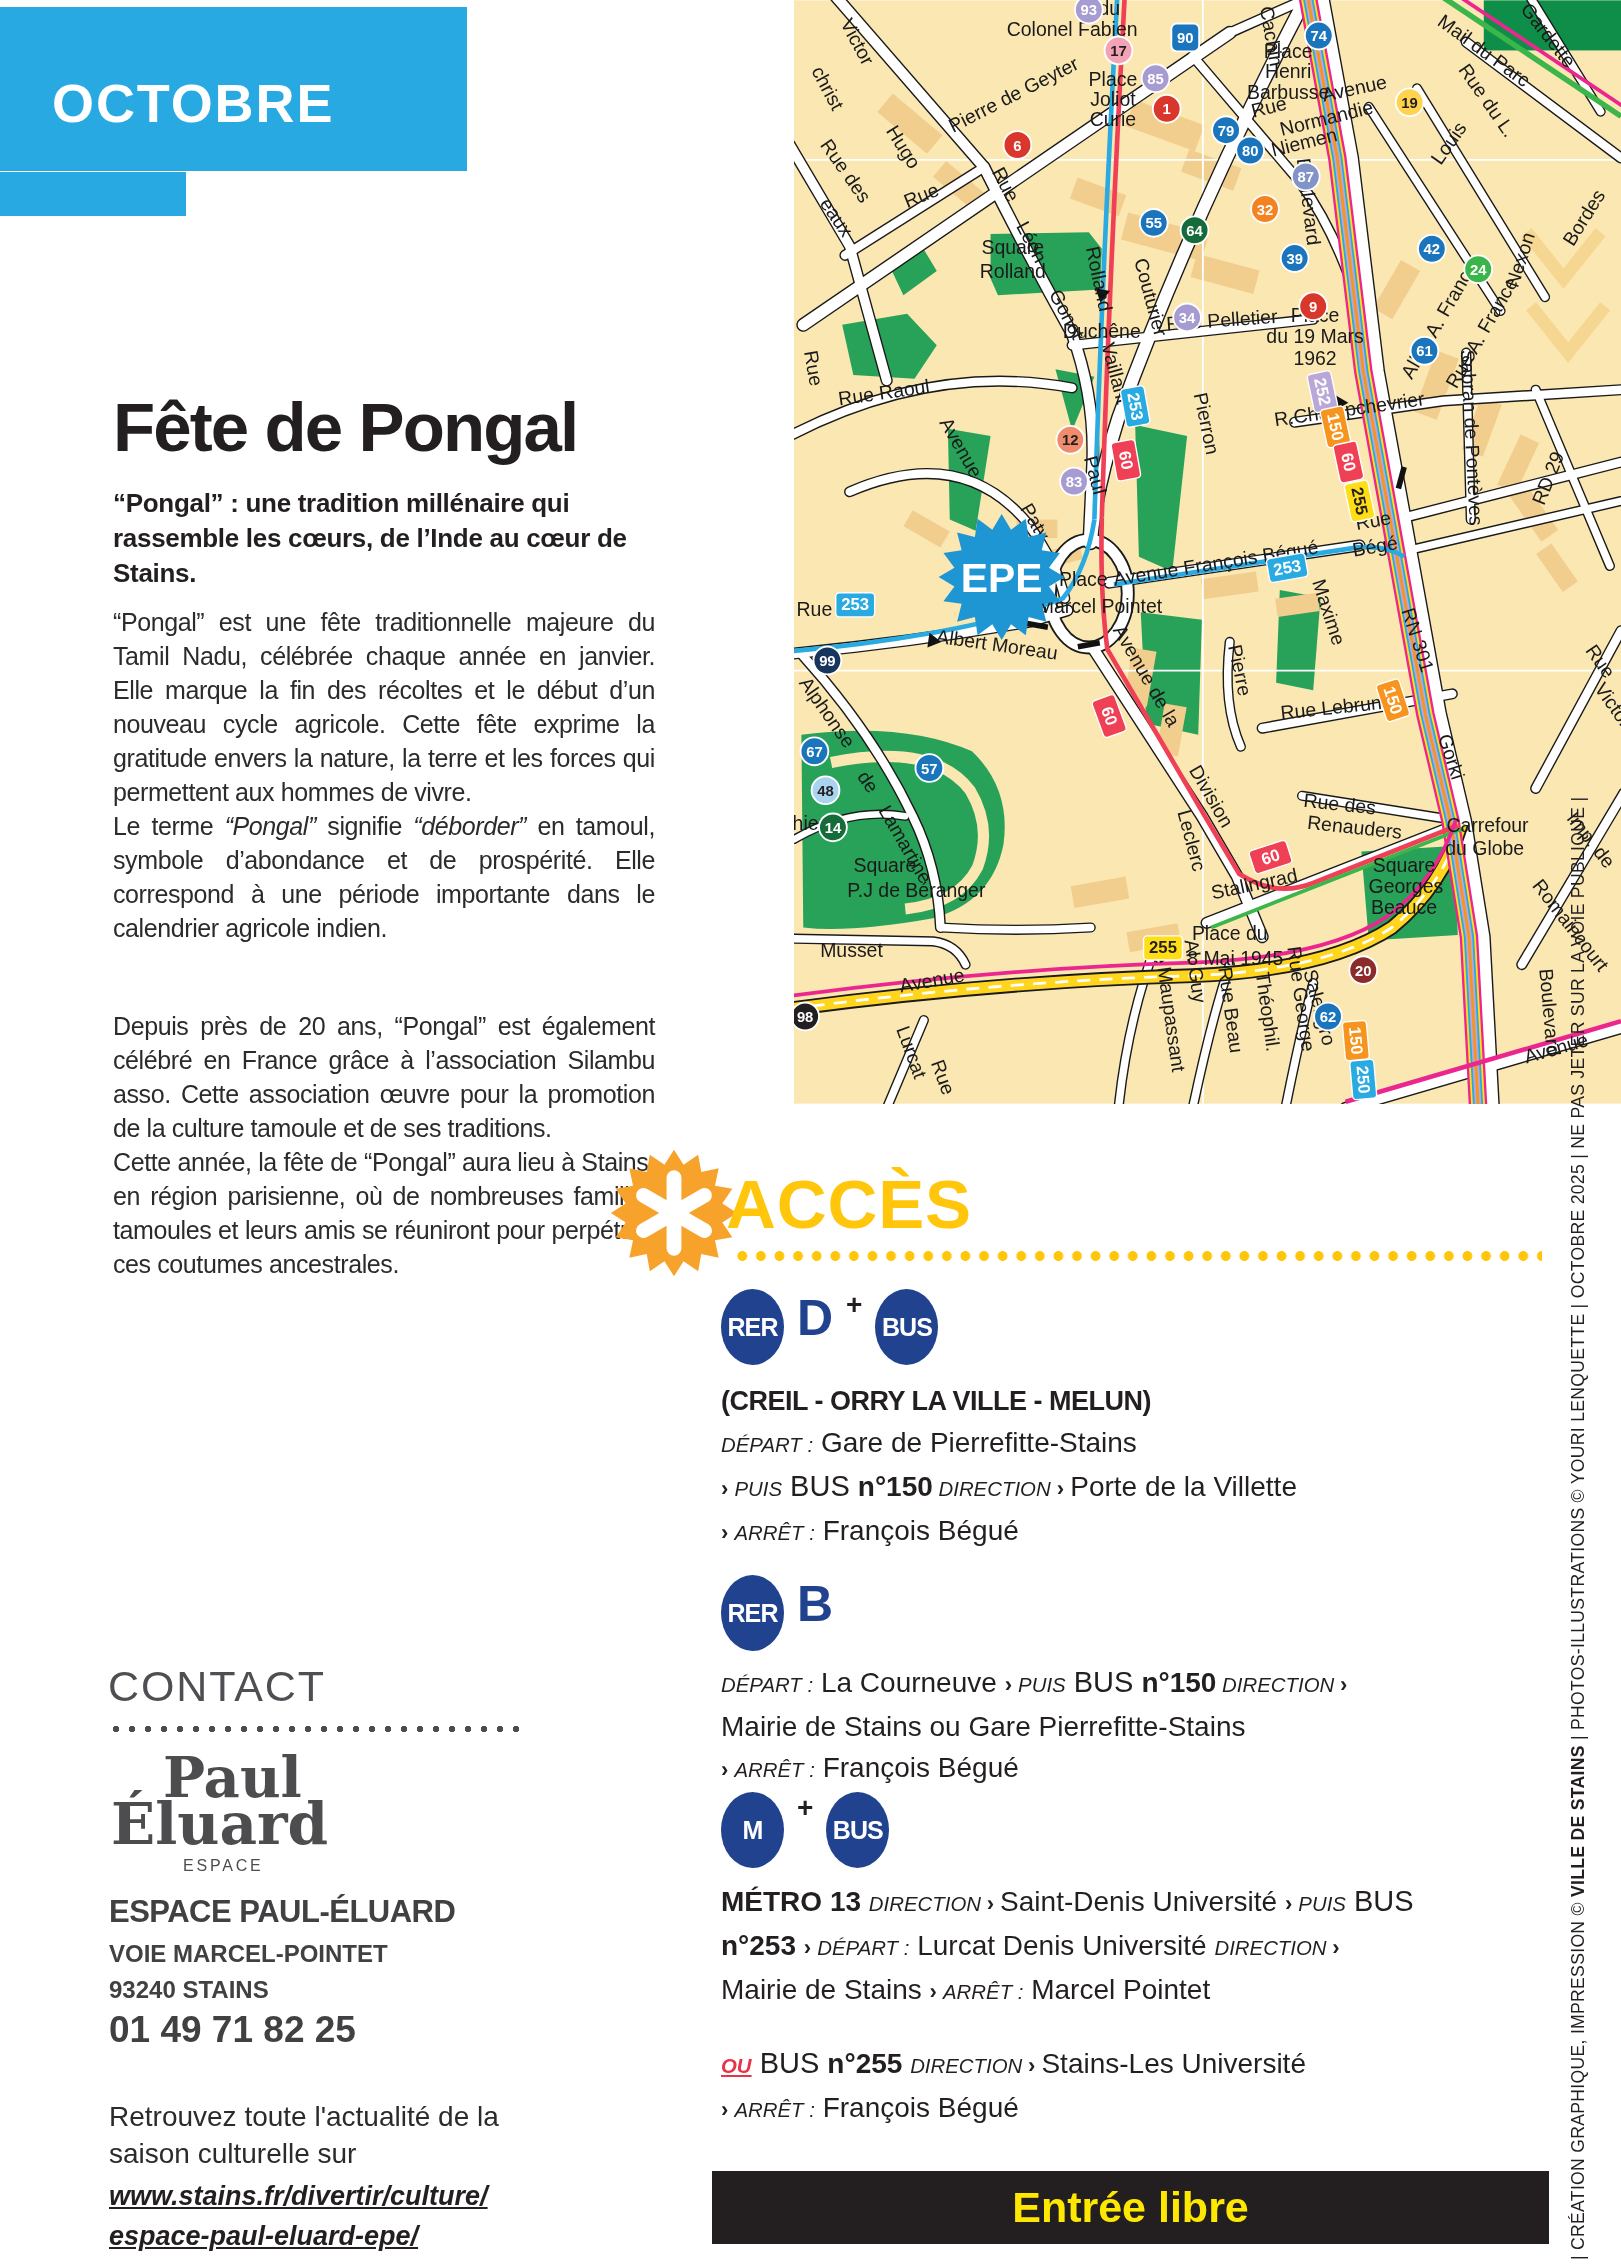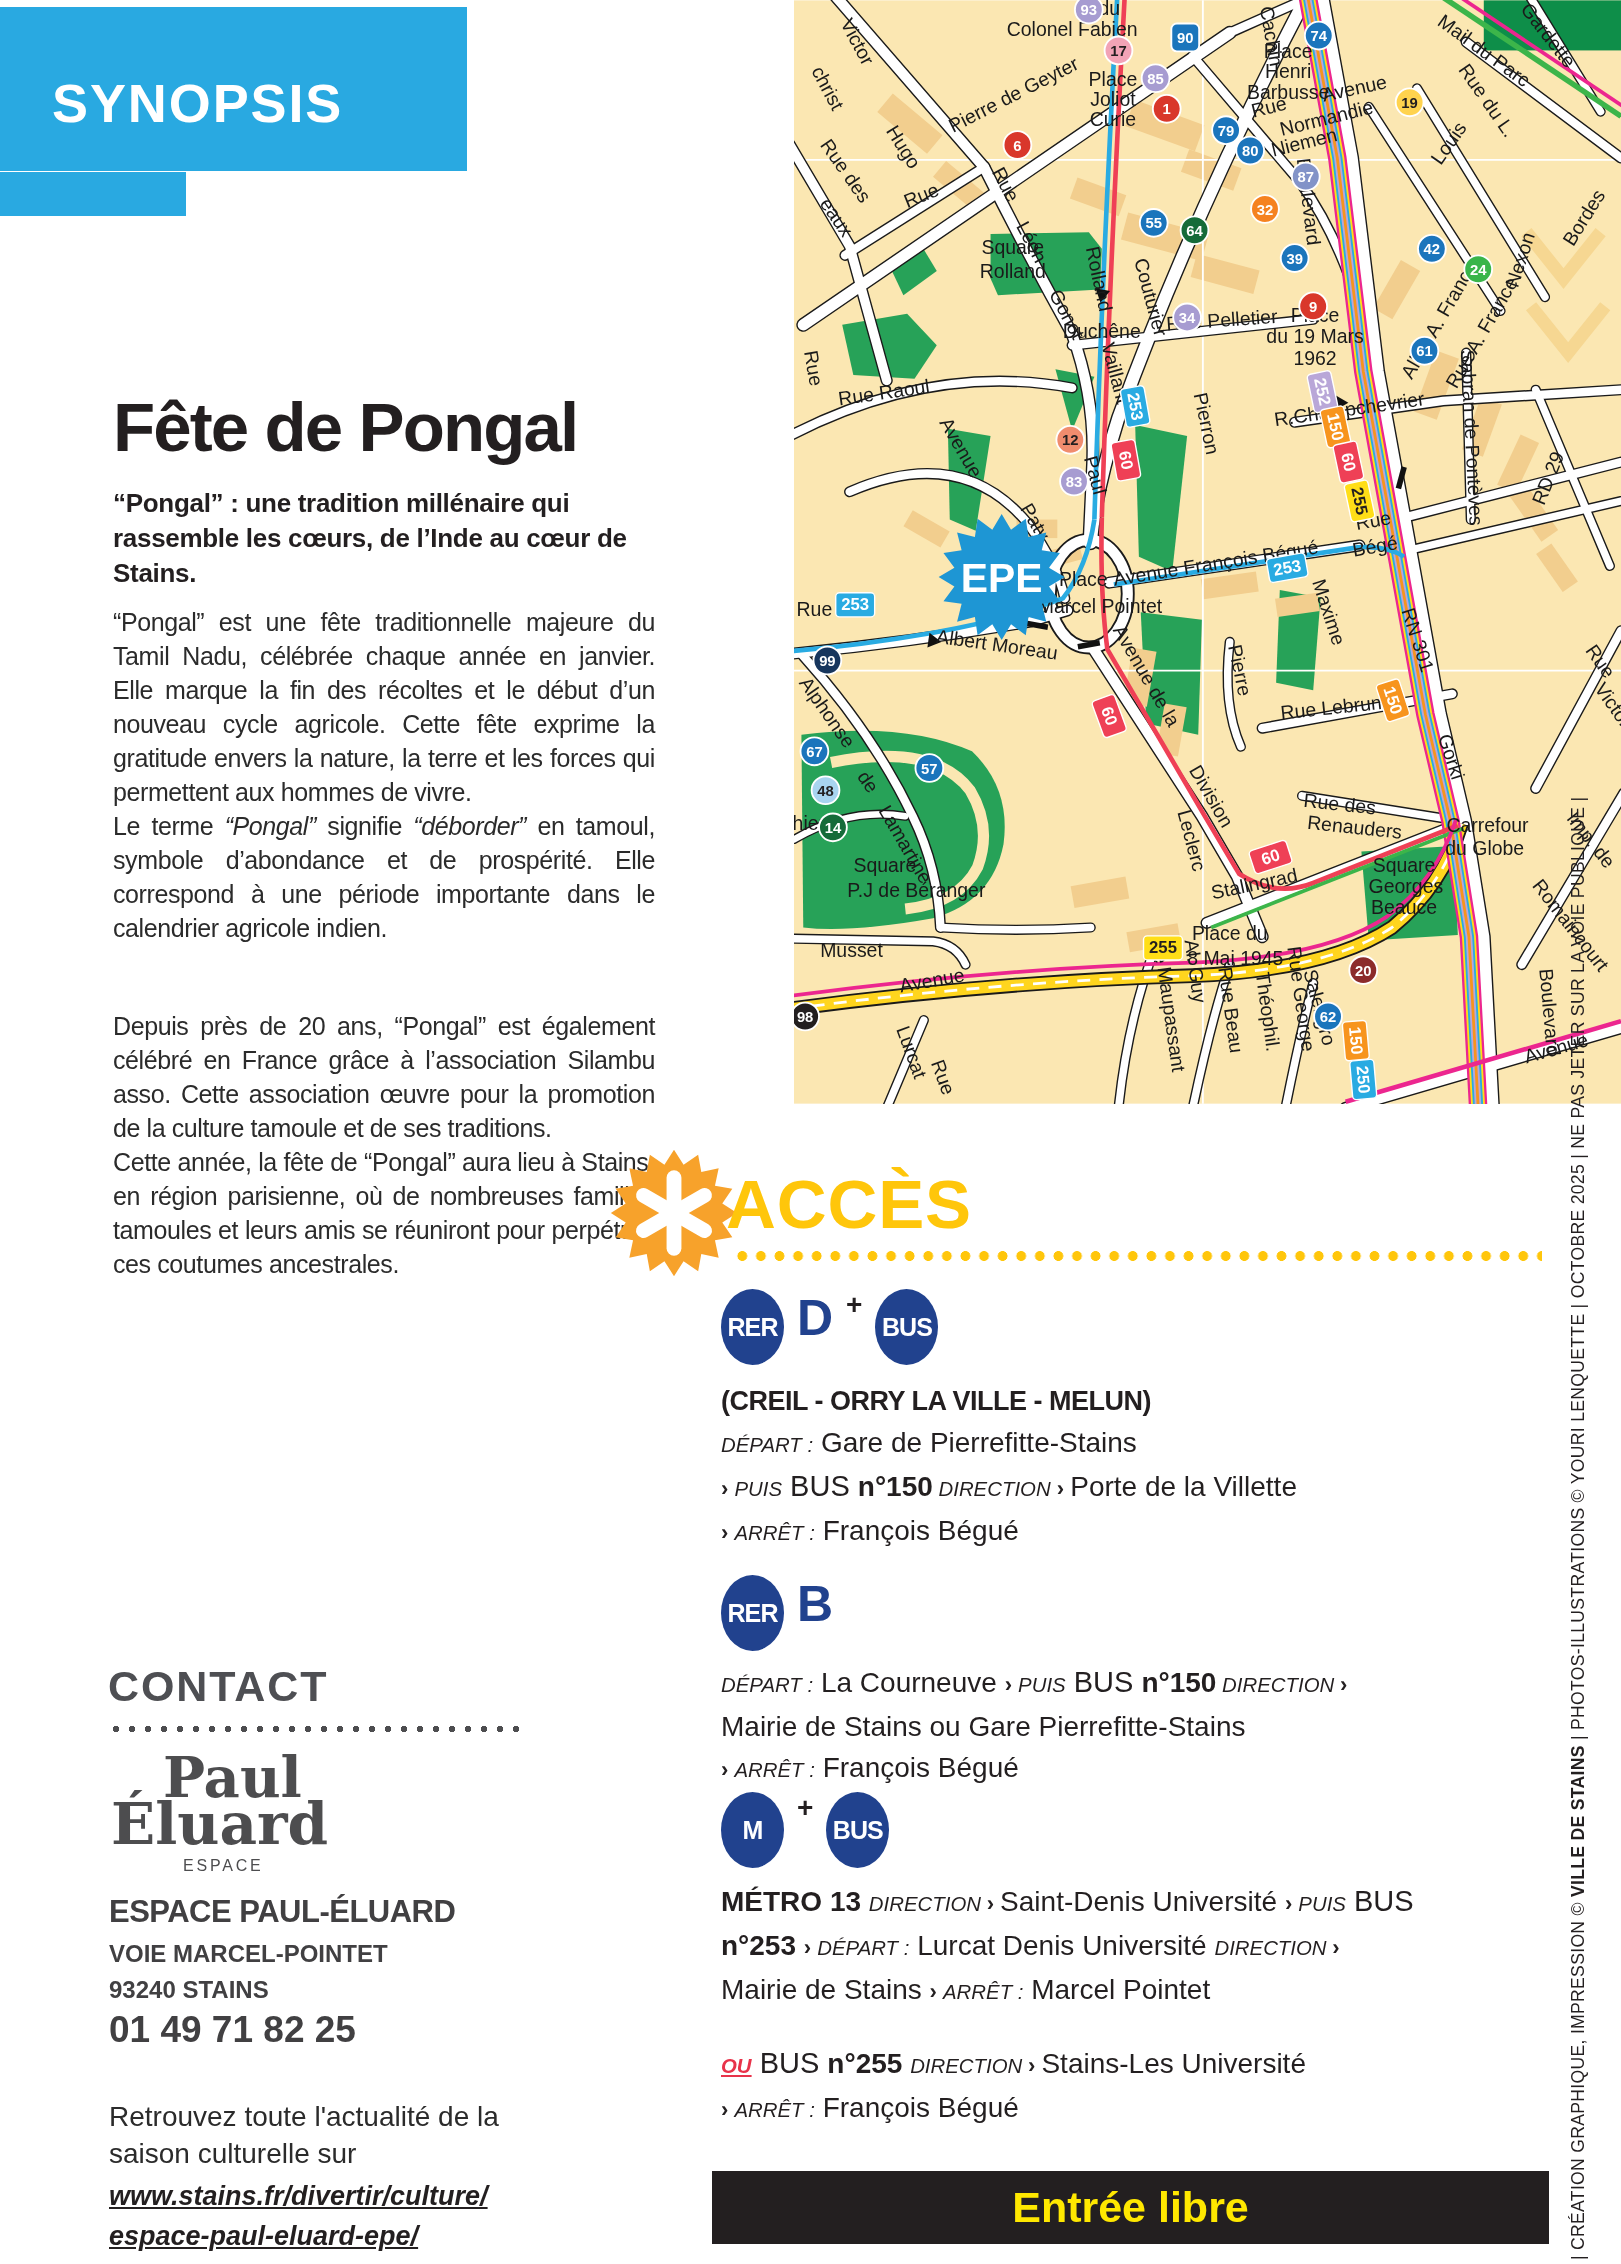--- a/index.html
+++ b/index.html
@@ -10,21 +10,21 @@
   
   .banner{background:#29A9E1;}
   .banner-text{color:#fff;font-weight:bold;font-size:54px;letter-spacing:1.9px;}
 
   
   .title{font-weight:bold;font-size:69px;letter-spacing:-1.9px;color:#231F20;}
   .intro{font-weight:bold;font-size:26px;line-height:35px;width:557px;color:#231F20;letter-spacing:-0.3px;}
   .para{font-size:25px;line-height:34px;width:542px;text-align:justify;color:#2B2B2B;
         letter-spacing:-0.4px;}
   .para .sg-em{font-style:italic;}
-  .contact-h{font-size:43px;letter-spacing:1.9px;color:#4E4F53;font-weight:bold;}
+  .contact-h{font-size:43px;letter-spacing:1.9px;color:#4E4F53;}
   .dotline{background-image:radial-gradient(circle,#4D4D4F 3px,transparent 3.5px);
            background-size:16px 8.3px;background-repeat:repeat-x;height:8.3px;}
   .logo{width:204px;height:148px;color:#4D4D4F;font-family:"DejaVu Serif","Liberation Serif",serif;}
   .logo span{position:absolute;line-height:1;}
   .lg-paul{left:52px;top:0;font-size:56px;font-weight:bold;}
   .lg-eluard{left:0;top:46px;font-size:58px;font-weight:bold;}
   .lg-espace{left:72px;top:109px;font-size:16px;letter-spacing:2.8px;font-family:"Liberation Sans",sans-serif;}
   .org1{font-size:31px;font-weight:bold;color:#414042;letter-spacing:-0.5px;}
   .org2{font-size:24px;font-weight:bold;color:#414042;}
   .phone{font-size:37px;font-weight:bold;color:#414042;}
@@ -62,21 +62,21 @@
   #map-svg text{font-family:"Liberation Sans",sans-serif;}
   .mlab{font-size:21px;fill:#1A1A1A;}
 </style>
 </head>
 <body>
 
 <div id="page">
 
   <div class="abs banner" style="left:0;top:7.4px;width:467px;height:164px;"></div>
   <div class="abs banner" style="left:0;top:172px;width:186px;height:44px;"></div>
-  <div class="abs banner-text" style="left:52px;top:72px;">SYNOPSIS</div>
+  <div class="abs banner-text" style="left:52px;top:72px;">OCTOBRE</div>
 
   <div class="abs title" style="left:113px;top:388px;">Fête de Pongal</div>
   <div class="abs intro" style="left:113px;top:486px;">“Pongal” : une tradition millénaire qui rassemble les cœurs, de l’Inde au cœur de Stains.</div>
   <div class="abs para" style="left:113px;top:605px;">
     <div><span class="sg-n">“Pongal” est une fête traditionnelle majeure du Tamil Nadu, célébrée chaque année en janvier. Elle marque la fin des récoltes et le début d’un nouveau cycle agricole. Cette fête exprime la gratitude envers la nature, la terre et les forces qui permettent aux hommes de vivre.</span></div>
     <div><span class="sg-n">Le terme </span><span class="sg-em">“Pongal”</span><span class="sg-n"> signifie </span><span class="sg-em">“déborder”</span><span class="sg-n"> en tamoul, symbole d’abondance et de prospérité. Elle correspond à une période importante dans le calendrier agricole indien.</span></div>
   </div>
   <div class="abs para" style="left:113px;top:1009px;">
     <div><span class="sg-n">Depuis près de 20 ans, “Pongal” est également célébré en France grâce à l’association Silambu asso. Cette association œuvre pour la promotion de la culture tamoule et de ses traditions.</span></div>
     <div><span class="sg-n">Cette année, la fête de “Pongal” aura lieu à Stains, en région parisienne, où de nombreuses familles tamoules et leurs amis se réuniront pour perpétuer ces coutumes ancestrales.</span></div>

